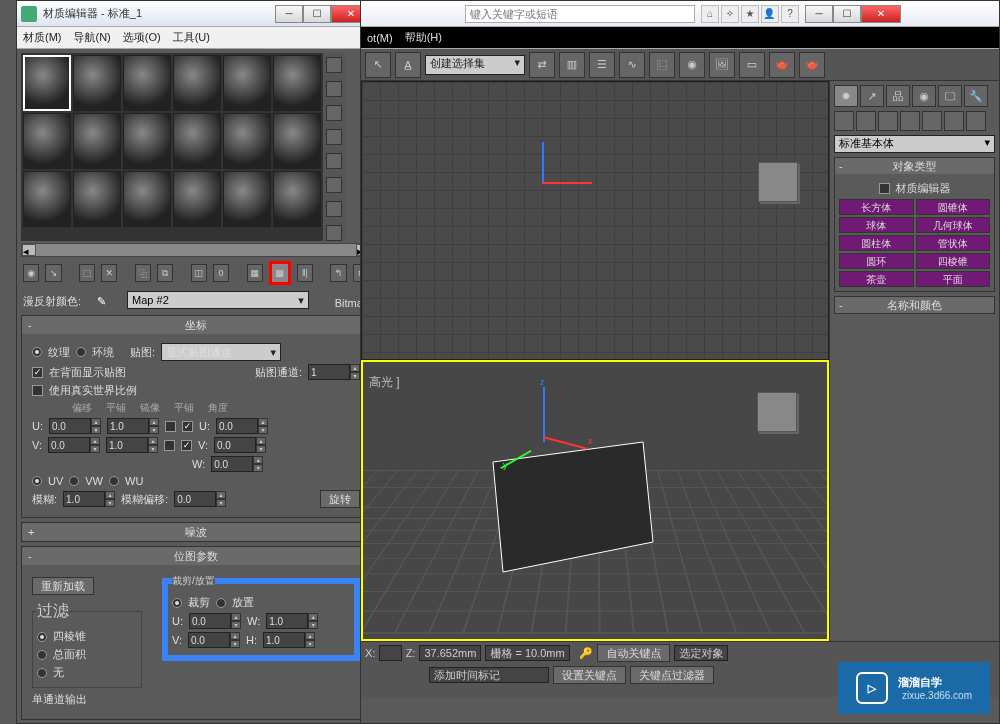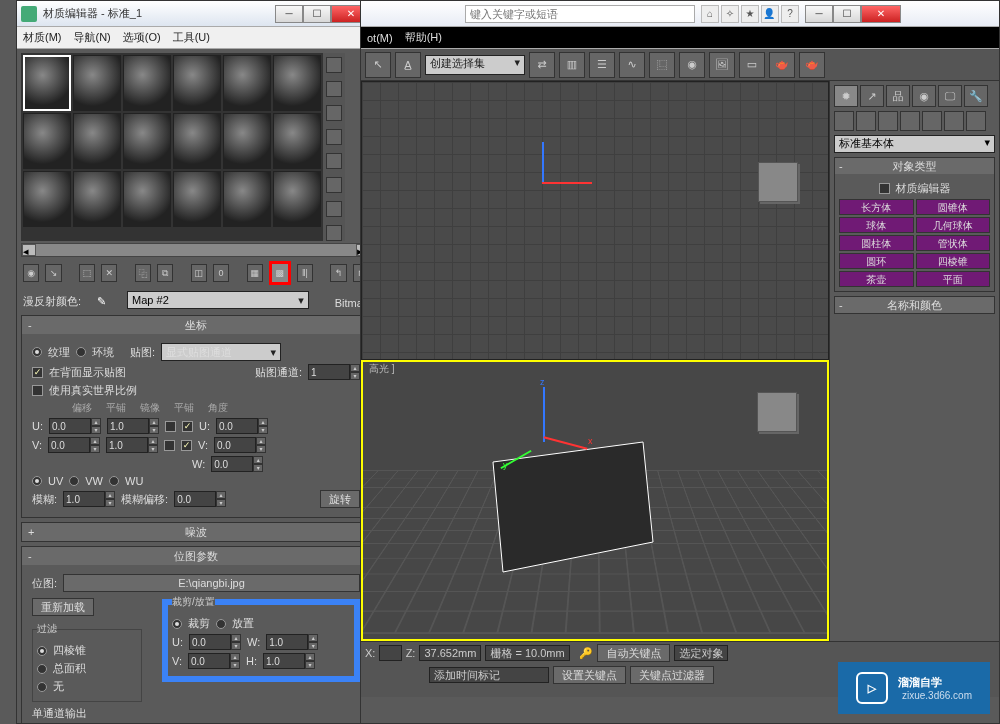--- a/index.html
+++ b/index.html
@@ -60,21 +60,21 @@
 #main .menubar{background:#000000;color:#ddd}
 #main .menubar span{color:#ddd}
 .mainTool{height:32px;background:#555;border-bottom:1px solid #333;display:flex;align-items:center;padding:0 4px;gap:4px}
 .mainTool .tb{width:26px;height:26px;background:#666;border:1px solid #333;display:flex;align-items:center;justify-content:center;color:#ccc}
 .mainTool .ddl{background:#ccc;border:1px solid #222;height:20px;width:100px;padding:0 4px;color:#222;position:relative}
 .mainTool .ddl:after{content:"▾";position:absolute;right:4px}
 .viewArea{position:relative;height:560px;background:#3a3a3a;display:flex}
 .vpCol{flex:1;display:flex;flex-direction:column}
 .vp{flex:1;border:1px solid #222;position:relative;background:#474747;overflow:hidden}
 .vp.active{border:2px solid #ff0}
-.vpLabel{position:absolute;left:6px;top:0;color:#bbb;font-size:10px}
+.vpLabel{position:absolute;left:6px;top:12px;color:#bbb;font-size:12px}
 .grid{position:absolute;inset:0;background-image:linear-gradient(#555 1px,transparent 1px),linear-gradient(90deg,#555 1px,transparent 1px);background-size:18px 18px}
 .grid.dark{background-image:linear-gradient(#3f3f3f 1px,transparent 1px),linear-gradient(90deg,#3f3f3f 1px,transparent 1px);background-size:18px 18px;background-color:#4a4a4a}
 .cmdPanel{width:170px;background:#5a5a5a;border-left:1px solid #333;padding:4px}
 .cmdTabs{display:flex;gap:2px;margin-bottom:4px}
 .cmdTabs div{width:24px;height:22px;background:#666;border:1px solid #333;display:flex;align-items:center;justify-content:center;color:#ccc}
 .cmdTabs div.on{background:#888}
 .subIcons{display:flex;gap:2px;margin-bottom:4px;flex-wrap:wrap}
 .subIcons div{width:20px;height:20px;background:#666;border:1px solid #333}
 .panelDD{background:#ccc;border:1px solid #222;height:18px;padding:0 4px;margin-bottom:4px;position:relative}
 .panelDD:after{content:"▾";position:absolute;right:4px}
@@ -319,31 +319,27 @@
       </div>
     </div>
 
     <div class="rollout">
       <div class="rollhead"><span class="pm">+</span><span>噪波</span></div>
     </div>
 
     <div class="rollout">
       <div class="rollhead"><span class="pm">-</span><span>位图参数</span></div>
       <div class="rollbody">
-        <div class="row">
-          <label>位图:</label>
-          <div class="pathBtn">E:\qiangbi.jpg</div>
-        </div>
         <div class="row" style="align-items:flex-start;gap:20px">
           <div style="flex:0 0 110px">
             <div class="row">
                 <span class="btnF">重新加载</span>
               </div>
             <fieldset style="border:1px solid #444;padding:4px;margin-top:6px">
-                <legend style="color:#ccc;font-size:10px">过滤</legend>
+                <legend style="color:#ccc;font-size:16px">过滤</legend>
               <div class="row">
                   <span class="radio on"></span>
                   <label>四棱锥</label>
                 </div>
               <div class="row">
                   <span class="radio"></span>
                   <label>总面积</label>
                 </div>
               <div class="row">
                   <span class="radio"></span>

